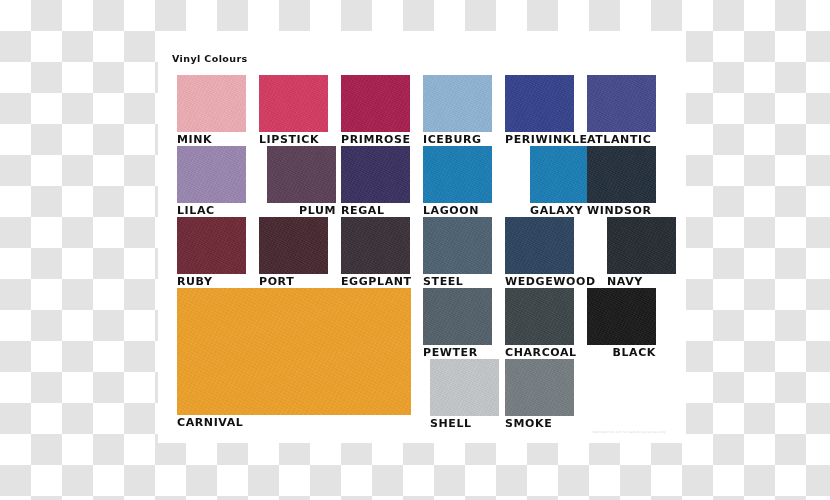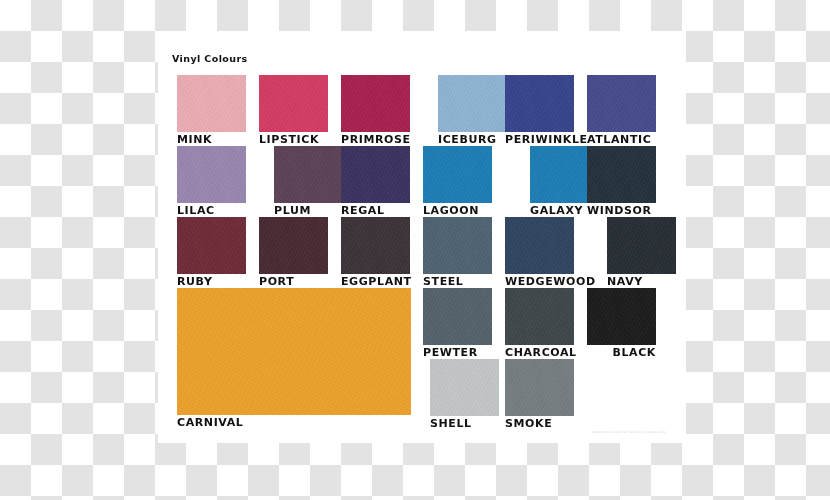--- a/index.html
+++ b/index.html
@@ -132,37 +132,37 @@
           <div class="swatch-label">MINK</div>
         </div>
         <div class="swatch-cell" style="left: 101px; top: 44px;">
           <div class="swatch-chip" style="background-color: rgb(213, 58, 98);"></div>
           <div class="swatch-label">LIPSTICK</div>
         </div>
         <div class="swatch-cell" style="left: 183px; top: 44px;">
           <div class="swatch-chip" style="background-color: rgb(168, 30, 79);"></div>
           <div class="swatch-label">PRIMROSE</div>
         </div>
-        <div class="swatch-cell" style="left: 265px; top: 44px; margin-left: 15px;">
+        <div class="swatch-cell" style="left: 265px; top: 44px;">
           <div class="swatch-chip" style="background-color: rgb(143, 180, 212);"></div>
           <div class="swatch-label">ICEBURG</div>
         </div>
         <div class="swatch-cell" style="left: 347px; top: 44px;">
           <div class="swatch-chip" style="background-color: rgb(53, 66, 140);"></div>
           <div class="swatch-label">PERIWINKLE</div>
         </div>
         <div class="swatch-cell" style="left: 429px; top: 44px;">
           <div class="swatch-chip" style="background-color: rgb(69, 74, 140);"></div>
           <div class="swatch-label">ATLANTIC</div>
         </div>
         <div class="swatch-cell" style="left: 19px; top: 115px;">
           <div class="swatch-chip" style="background-color: rgb(154, 134, 176);"></div>
           <div class="swatch-label">LILAC</div>
         </div>
-        <div class="swatch-cell" style="left: 116px; top: 115px;">
+        <div class="swatch-cell" style="left: 109px; top: 115px; text-align: right;">
           <div class="swatch-chip" style="background-color: rgb(91, 64, 86);"></div>
           <div class="swatch-label">PLUM</div>
         </div>
         <div class="swatch-cell" style="left: 183px; top: 115px;">
           <div class="swatch-chip" style="background-color: rgb(58, 48, 96);"></div>
           <div class="swatch-label">REGAL</div>
         </div>
         <div class="swatch-cell" style="left: 265px; top: 115px;">
           <div class="swatch-chip" style="background-color: rgb(26, 125, 181);"></div>
           <div class="swatch-label">LAGOON</div>

